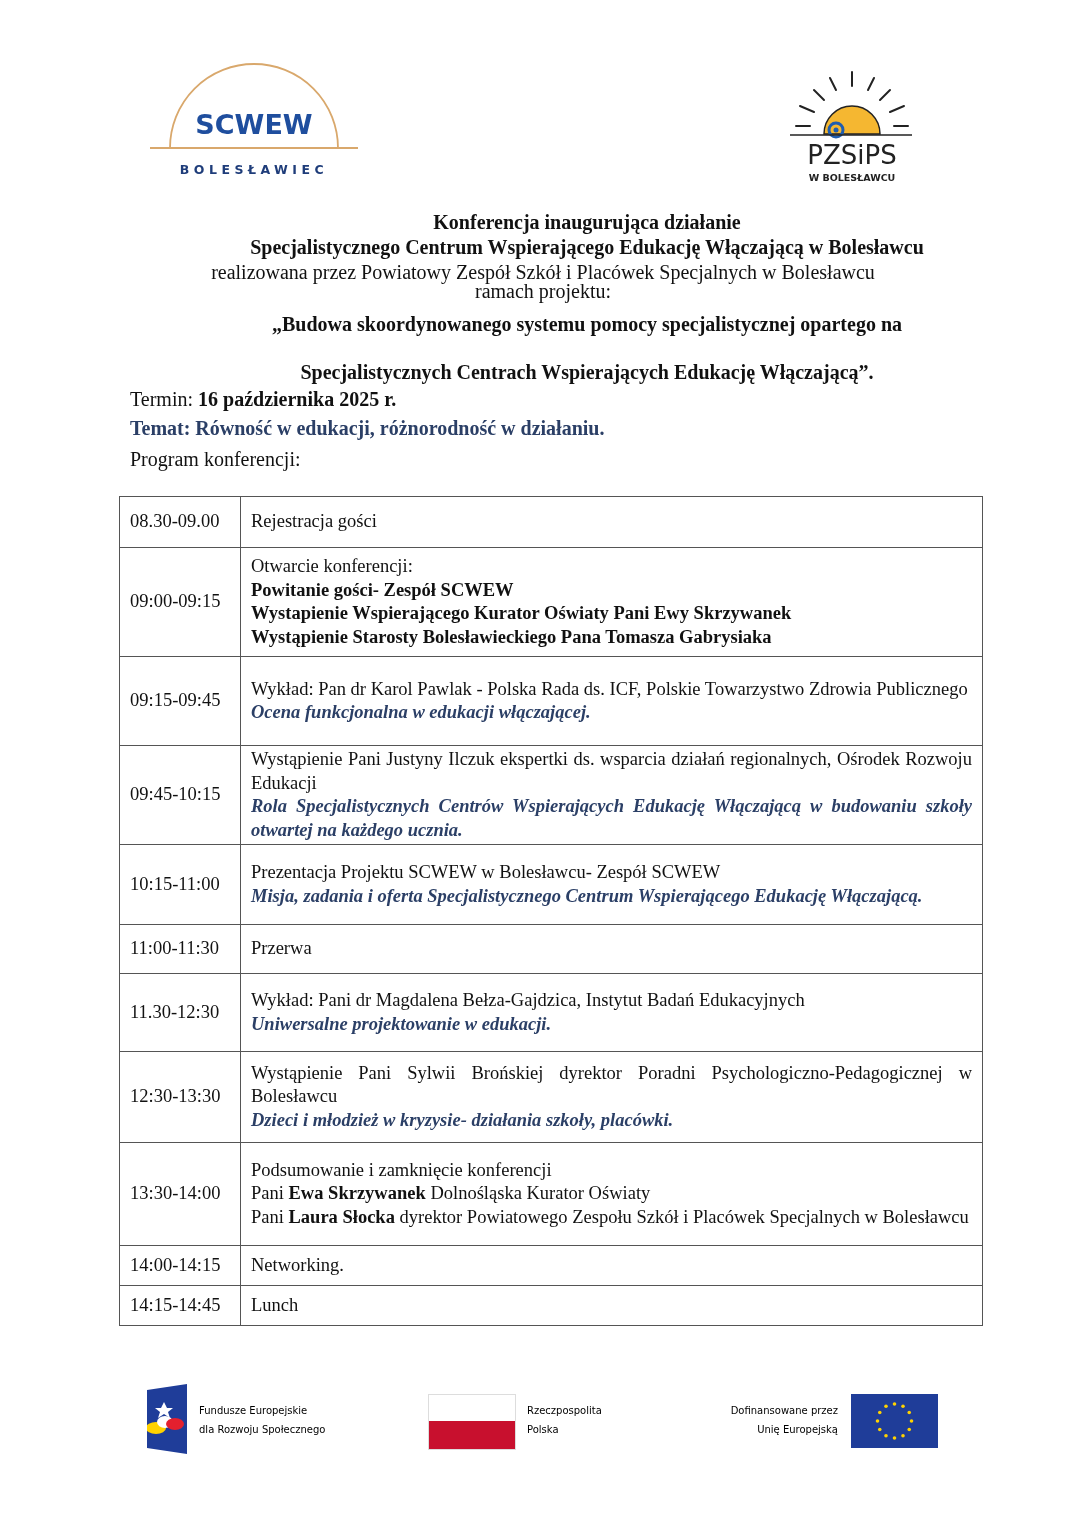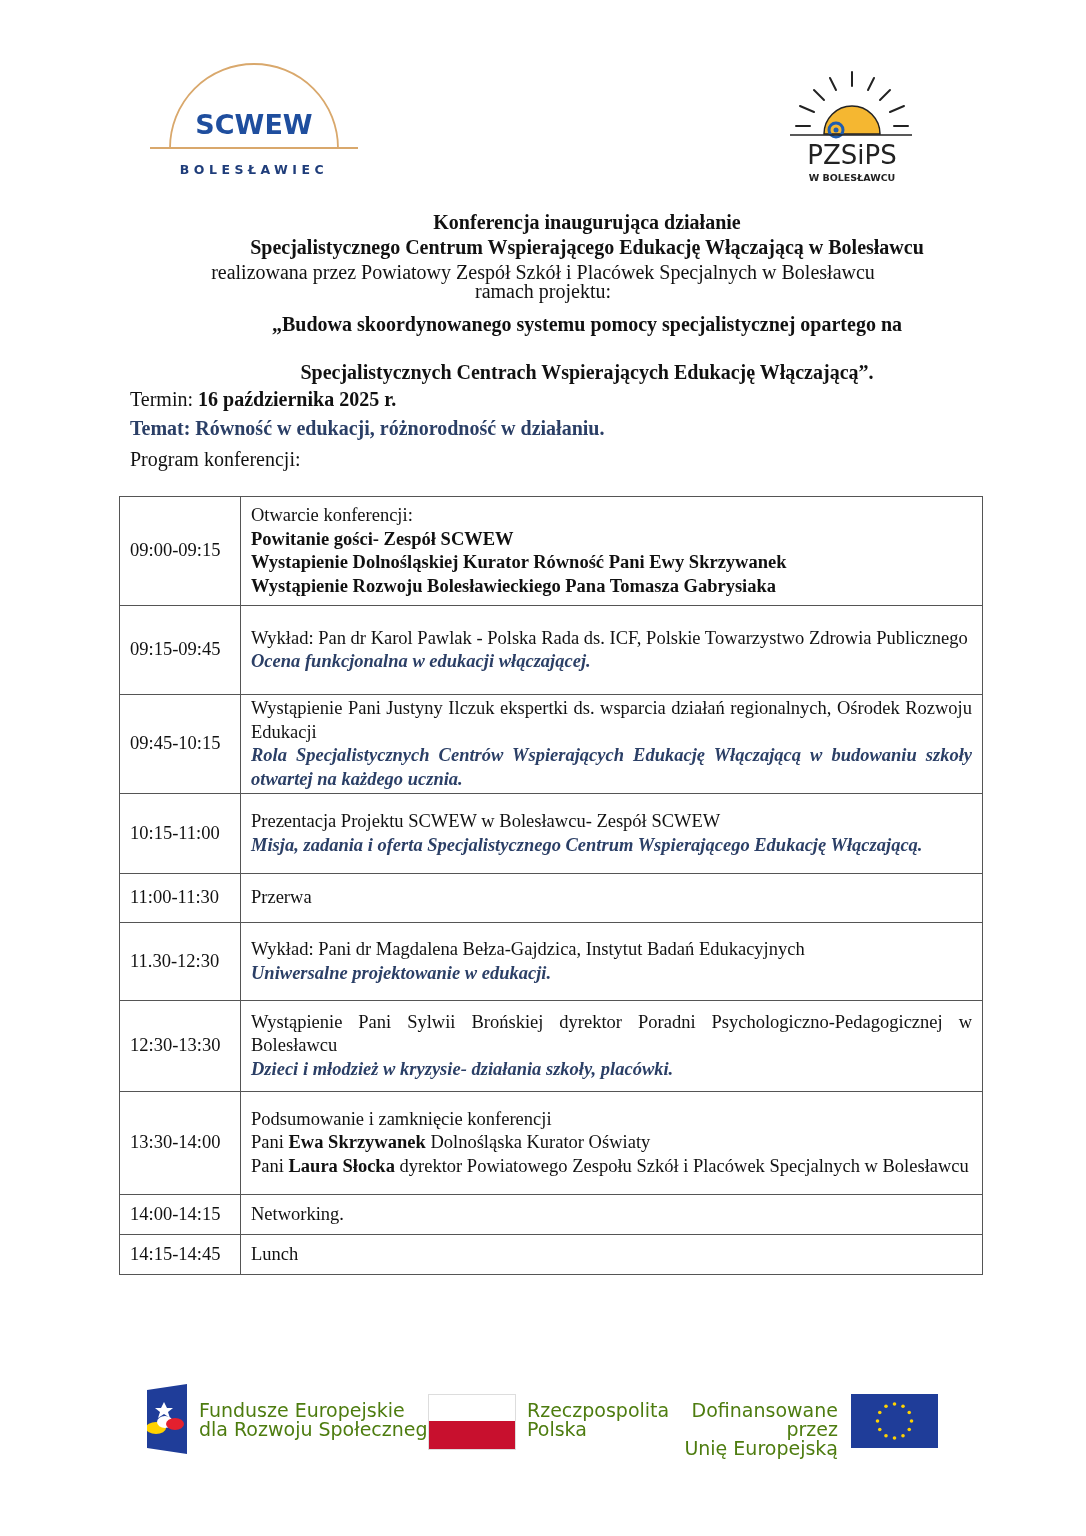--- a/index.html
+++ b/index.html
@@ -30,21 +30,21 @@
   #schedule { position: absolute; left: 119px; top: 496px; width: 864px;
               border-collapse: collapse; font-size: 18.5px; line-height: 23.5px; }
   #schedule td { border: 1.5px solid #555; vertical-align: middle; }
   #schedule td.time { width: 104px; padding: 0 6px 0 10px; white-space: nowrap; }
   #schedule td.desc { padding: 2px 10px 2px 10px; text-align: justify; }
   .line { display: block; }
   .bold { font-weight: bold; }
   .topic { font-style: italic; font-weight: bold; color: #2b3f66; }
 
   
-  .ftext { font-family: "DejaVu Sans", sans-serif; font-size: 19px; line-height: 19px; color: #4d7c0f; }
+  .ftext { font-family: "DejaVu Sans", sans-serif; font-size: 10px; line-height: 19px; color: #000000; }
 </style>
 </head>
 <body>
 
 <div id="logo-scwew" class="abs">
   <svg width="212" height="120" viewBox="0 0 212 120">
     <path d="M22 86 A84 84 0 0 1 190 86" fill="none" stroke="#d9a86c" stroke-width="1.8"></path>
     <line x1="2" y1="86" x2="210" y2="86" stroke="#d9a86c" stroke-width="1.8"></line>
     <text x="106" y="72" text-anchor="middle" font-family="DejaVu Sans, sans-serif" font-weight="bold" font-size="27" fill="#1f4e9e">SCWEW</text>
     <text x="106" y="112" text-anchor="middle" font-family="DejaVu Sans, sans-serif" font-weight="bold" font-size="12.5" letter-spacing="4.5" fill="#1f3d7a">BOLESŁAWIEC</text>
@@ -81,27 +81,33 @@
 <div id="h6" class="abs header hb">Specjalistycznych Centrach Wspierających Edukację Włączającą”.</div>
 
 <div id="termin" class="abs meta">
   <span>Termin: </span><b>16 października 2025 r.</b>
 </div>
 <div id="temat" class="abs meta">Temat: Równość w edukacji, różnorodność w działaniu.</div>
 <div id="program" class="abs meta">Program konferencji:</div>
 
 <table id="schedule">
   <tbody>
+    <tr style="height:51px">
+      <td class="time">08.30-09.00</td>
+      <td class="desc">
+        <span class="line">Rejestracja gości</span>
+      </td>
+    </tr>
     <tr style="height:109px">
       <td class="time">09:00-09:15</td>
       <td class="desc">
         <span class="line">Otwarcie konferencji:</span>
         <span class="line bold">Powitanie gości- Zespół SCWEW</span>
-        <span class="line bold">Wystapienie Dolnośląskiej Kurator Równość Pani Ewy Skrzywanek</span>
-        <span class="line bold">Wystąpienie Rozwoju Bolesławieckiego Pana Tomasza Gabrysiaka</span>
+        <span class="line bold">Wystapienie Wspierającego Kurator Oświaty Pani Ewy Skrzywanek</span>
+        <span class="line bold">Wystąpienie Starosty Bolesławieckiego Pana Tomasza Gabrysiaka</span>
       </td>
     </tr>
     <tr style="height:89px">
       <td class="time">09:15-09:45</td>
       <td class="desc">
         <span class="line">Wykład: Pan dr Karol Pawlak - Polska Rada ds. ICF, Polskie Towarzystwo Zdrowia Publicznego</span>
         <span class="line topic">Ocena funkcjonalna w edukacji włączającej.</span>
       </td>
     </tr>
     <tr style="height:93px">

